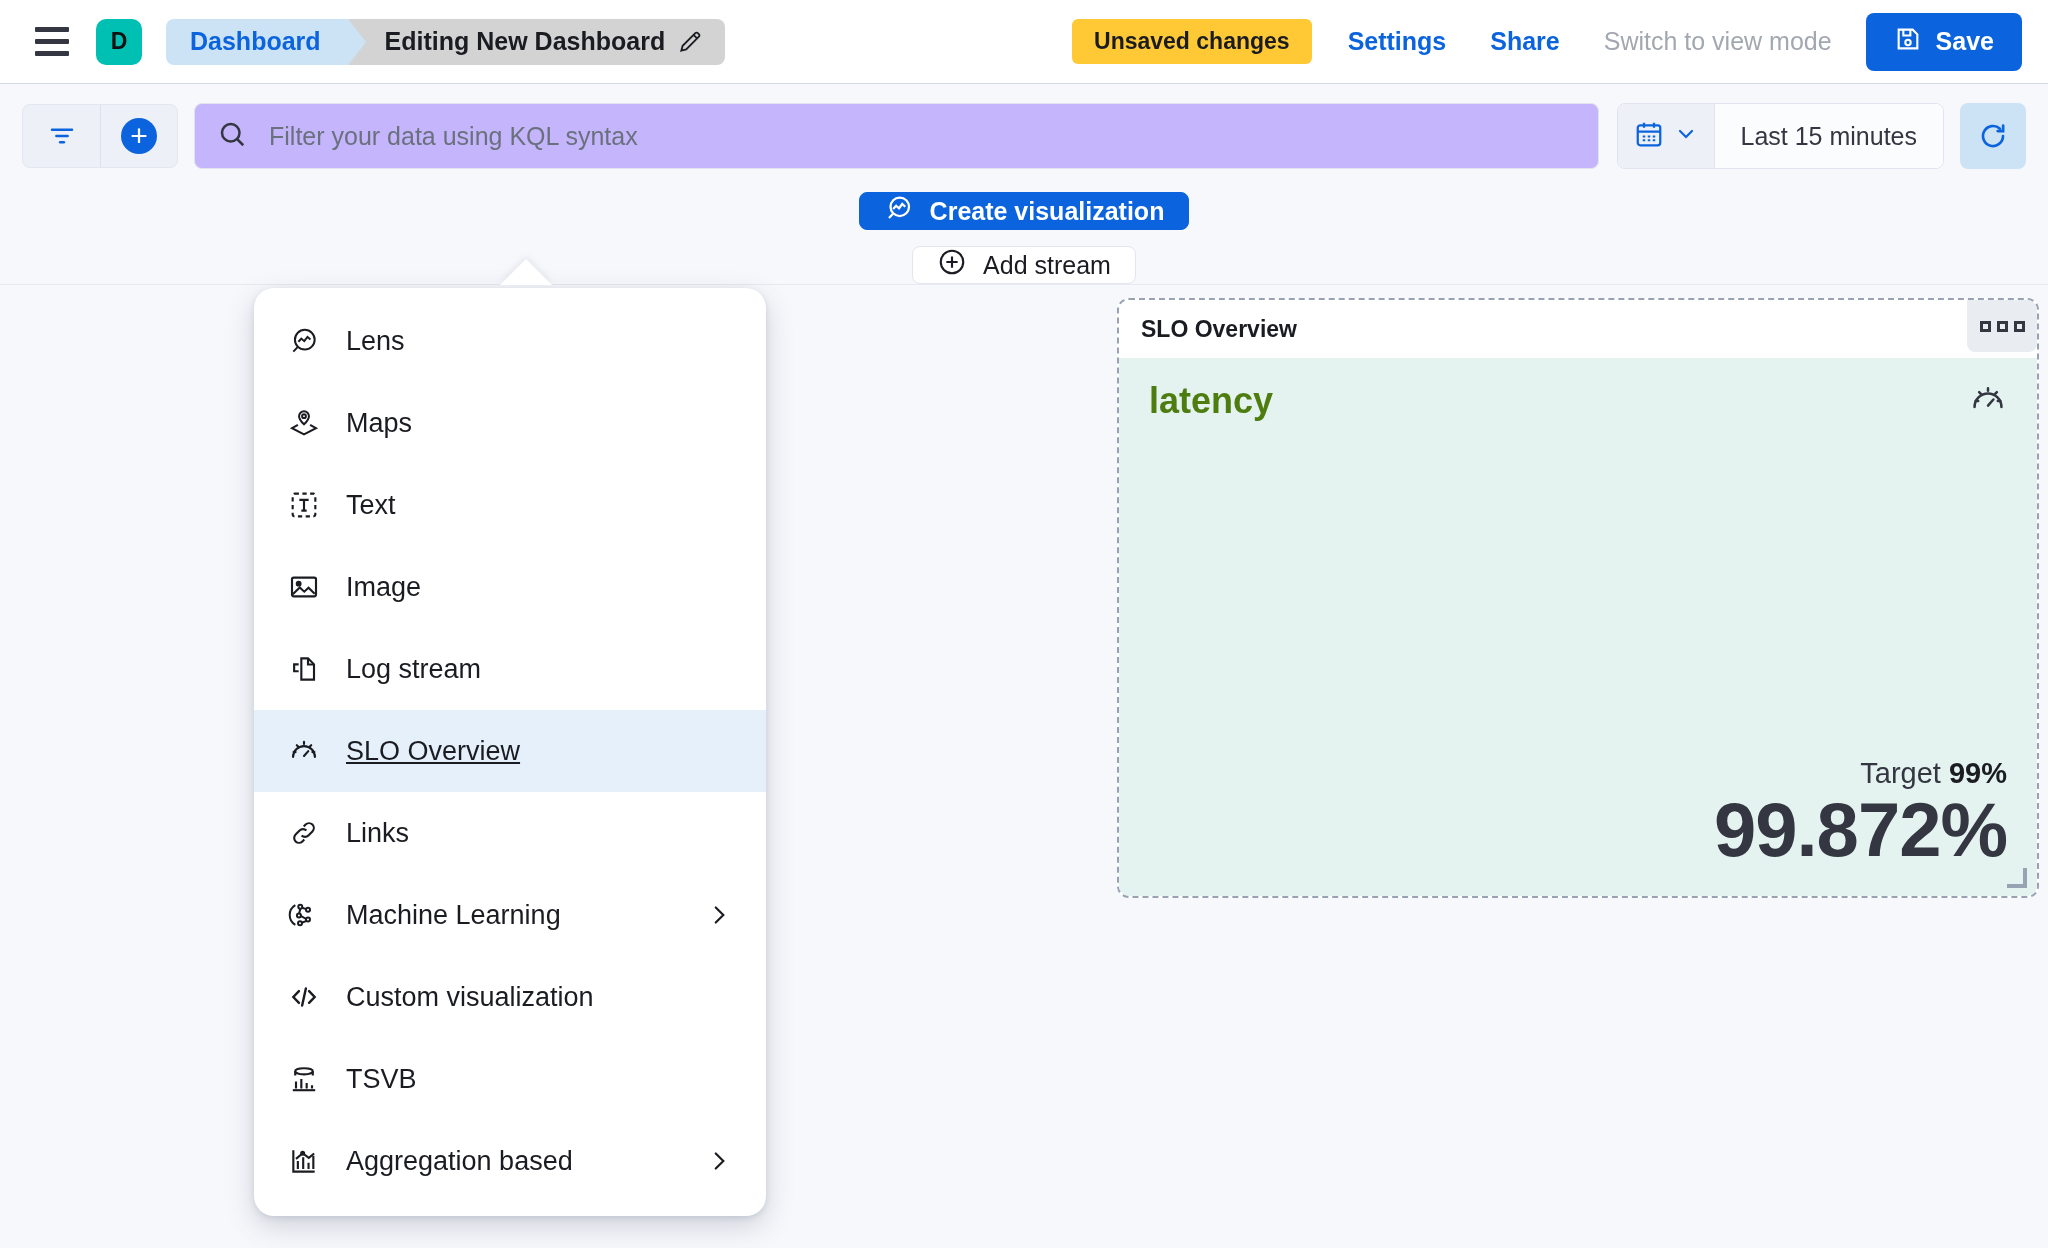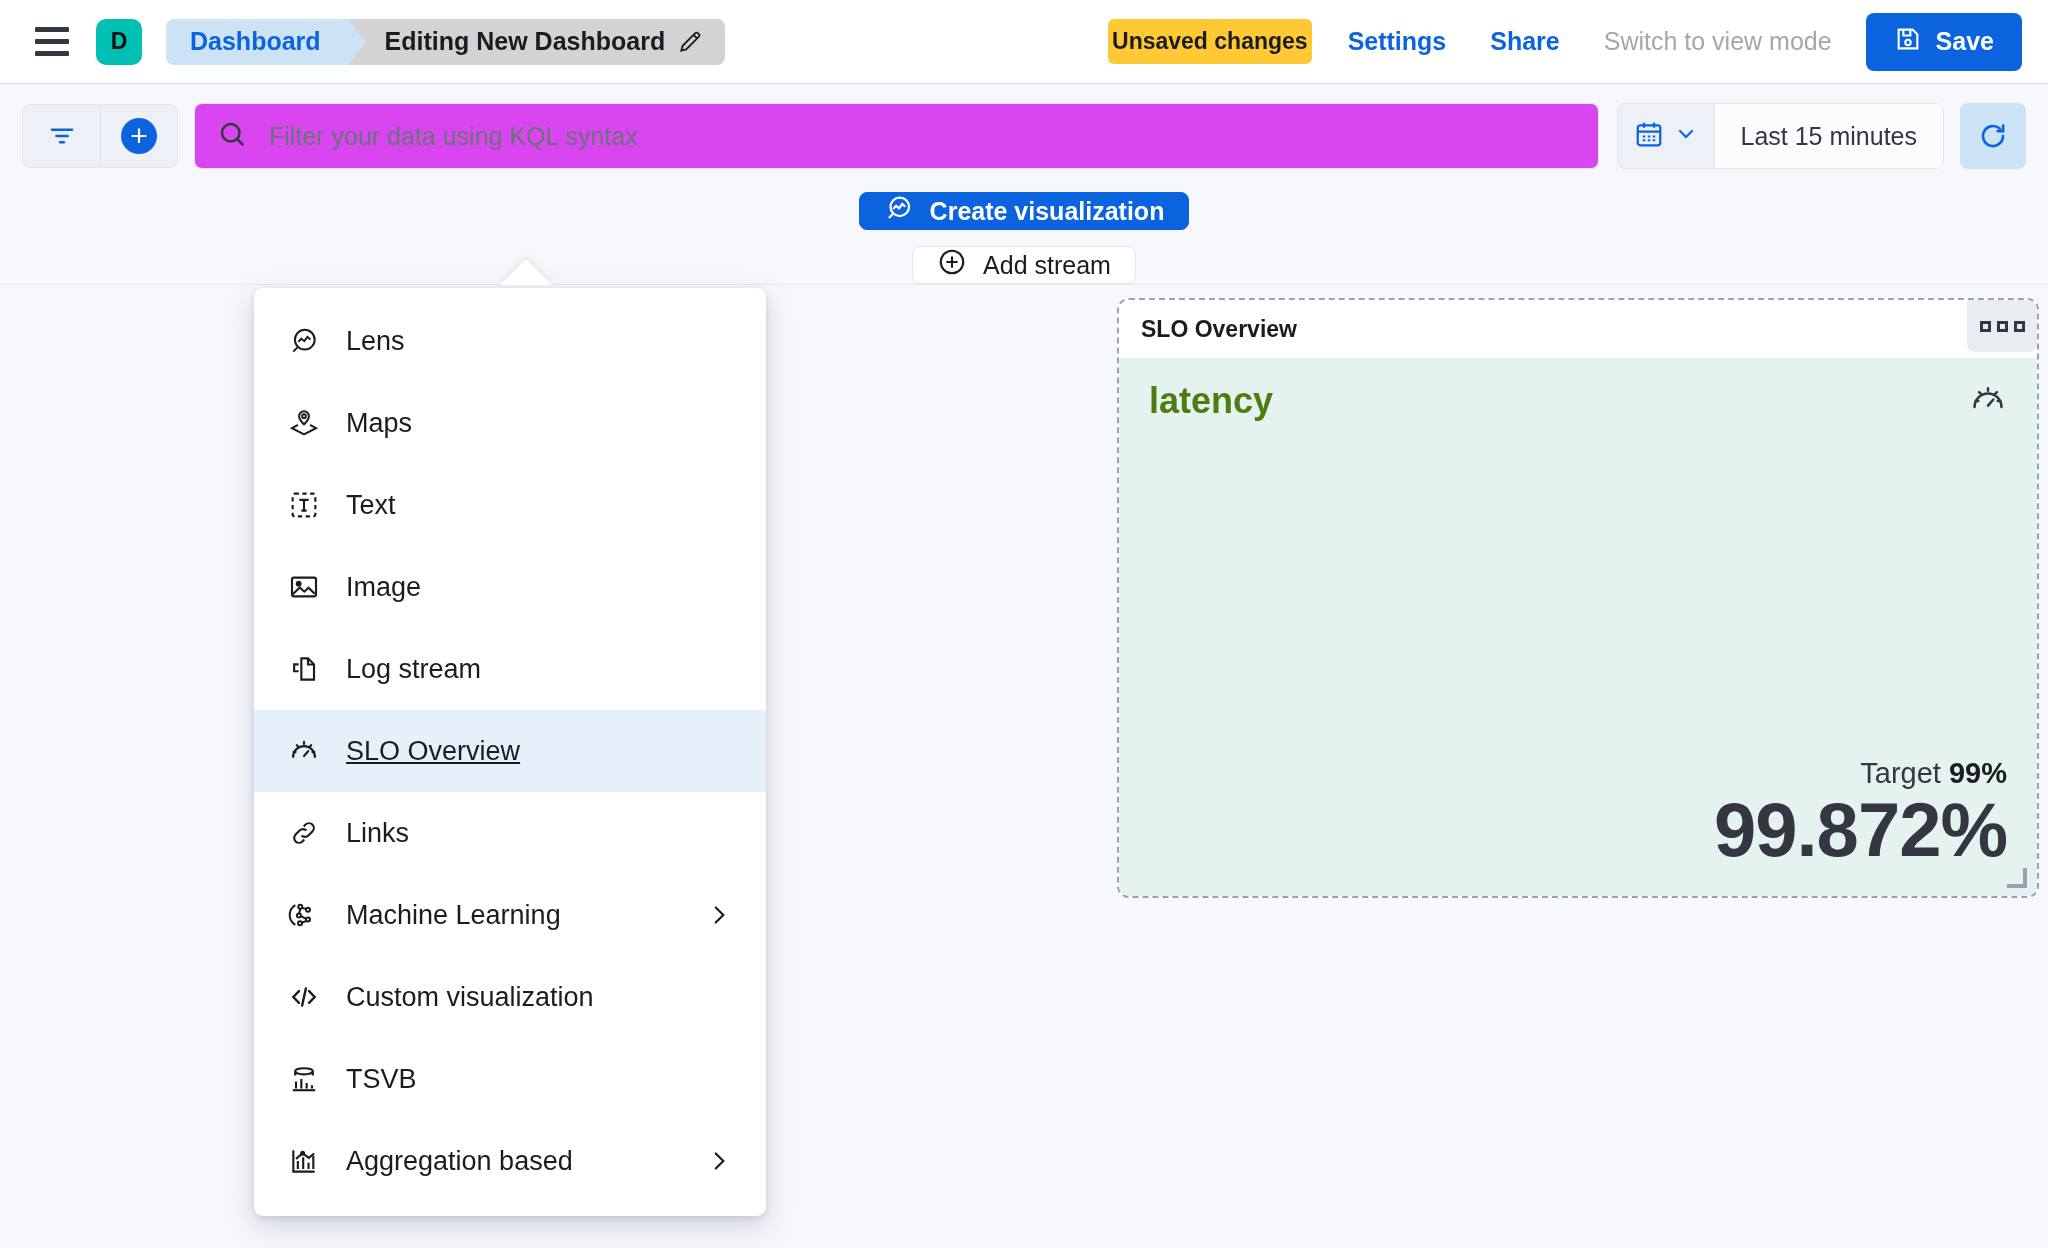--- a/index.html
+++ b/index.html
@@ -46,21 +46,21 @@
   }
   .crumb-last {
     background: #D3D3D3; color: #1A1C21; border-radius: 0 8px 8px 0;
     padding-left: 36px; padding-right: 22px; margin-left: 0;
   }
   .pencil-ic { margin-left: 12px; display:inline-flex; }
 
   .header-right { margin-left: auto; display: flex; align-items: center; gap: 0; padding-right: 26px; }
   .unsaved-badge {
     background: #FFC936; color: #1A1C21; font-weight: bold; font-size: 23px;
-    padding: 9px 4px; border-radius: 6px; margin-right: 36px; white-space: nowrap;
+    padding: 9px 22px; border-radius: 6px; margin-right: 36px; white-space: nowrap;
   }
   .hlink { font-size: 25px; font-weight: bold; color: #0B64DD; margin-right: 44px; cursor: pointer; white-space: nowrap;}
   .hlink.muted { color: #A2A7B0; font-weight: normal; margin-right: 34px; }
   .save-btn {
     background: #0B64DD; color: #fff; font-size: 25px; font-weight: bold;
     border: none; border-radius: 8px; height: 58px; padding: 0 28px;
     display: flex; align-items: center; gap: 14px; cursor: pointer;
   }
 
   
@@ -73,21 +73,21 @@
     border: 1px solid #E3E6EE; background: #EDF0F7;
   }
   .fg-btn { width: 77px; display: flex; align-items: center; justify-content: center; cursor: pointer; }
   .fg-btn + .fg-btn { border-left: 1px solid #DCE1EC; }
   .plus-circle {
     width: 36px; height: 36px; border-radius: 50%; background: #0B64DD;
     display: flex; align-items: center; justify-content: center;
     color: #fff; font-size: 30px; line-height: 1; font-weight: 300;
   }
   .search-wrap {
-    flex: 1; margin-left: 16px; height: 66px; background: #d946ef;
+    flex: 1; margin-left: 16px; height: 66px; background: #c4b5fd;
     border: 1px solid #E0E4EE; border-radius: 8px;
     display: flex; align-items: center; padding: 0 22px; gap: 22px;
   }
   .search-input {
     flex: 1; border: none; outline: none; background: transparent;
     font-family: "Liberation Sans", sans-serif; font-size: 25px; color: #343741;
   }
   .search-input::placeholder { color: #6A717D; }
   .date-group {
     margin-left: 18px; display: flex; height: 66px; border-radius: 8px;
@@ -119,21 +119,21 @@
 
   
   .content {
     position: absolute; left: 0; top: 284px; width: 2048px; height: 964px;
     background: #F7F8FC; border-top: 1px solid #E6E9F0;
   }
 
   
   .popover {
     position: absolute; left: 254px; top: 288px; width: 512px;
-    background: #FFFFFF; border-radius: 9px;
+    background: #FFFFFF; border-radius: 20px;
     box-shadow: 0 10px 28px rgba(65,78,101,0.22), 0 2px 6px rgba(65,78,101,0.14);
     padding: 12px 0 14px 0; z-index: 40;
   }
   .popover-arrow {
     position: absolute; left: 500px; top: 259px; width: 0; height: 0;
     border-left: 26px solid transparent; border-right: 26px solid transparent;
     border-bottom: 26px solid #FFFFFF; z-index: 41;
     filter: drop-shadow(0 -3px 3px rgba(65,78,101,0.10));
   }
   .menu-item {

